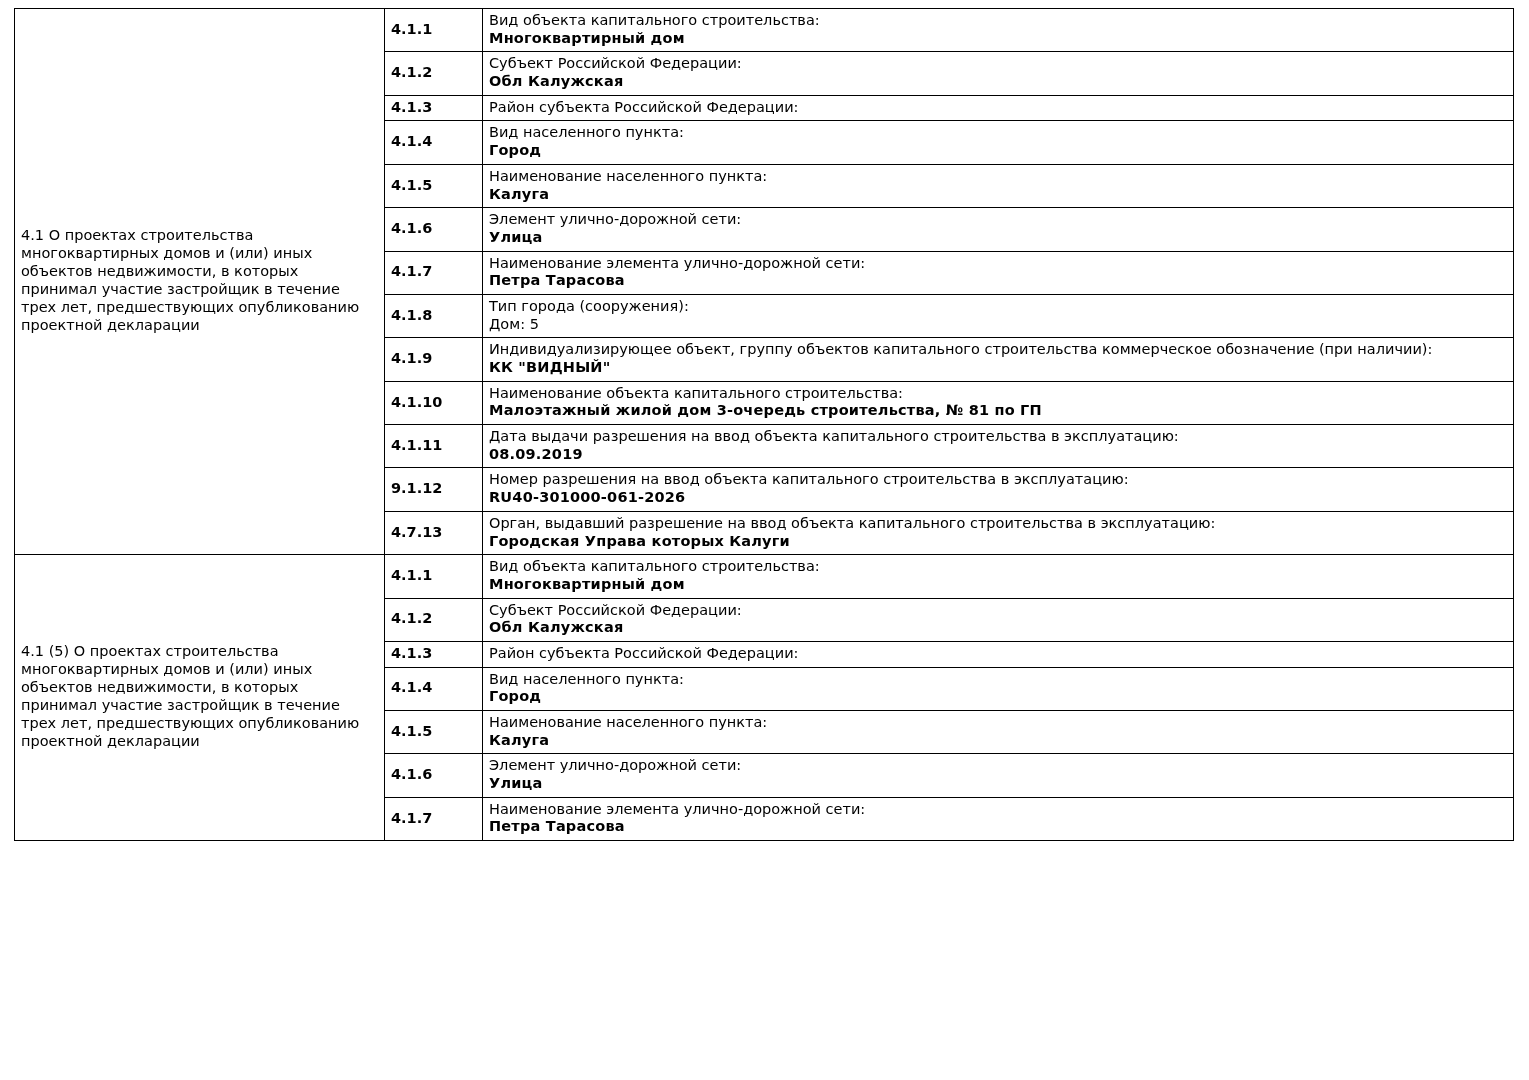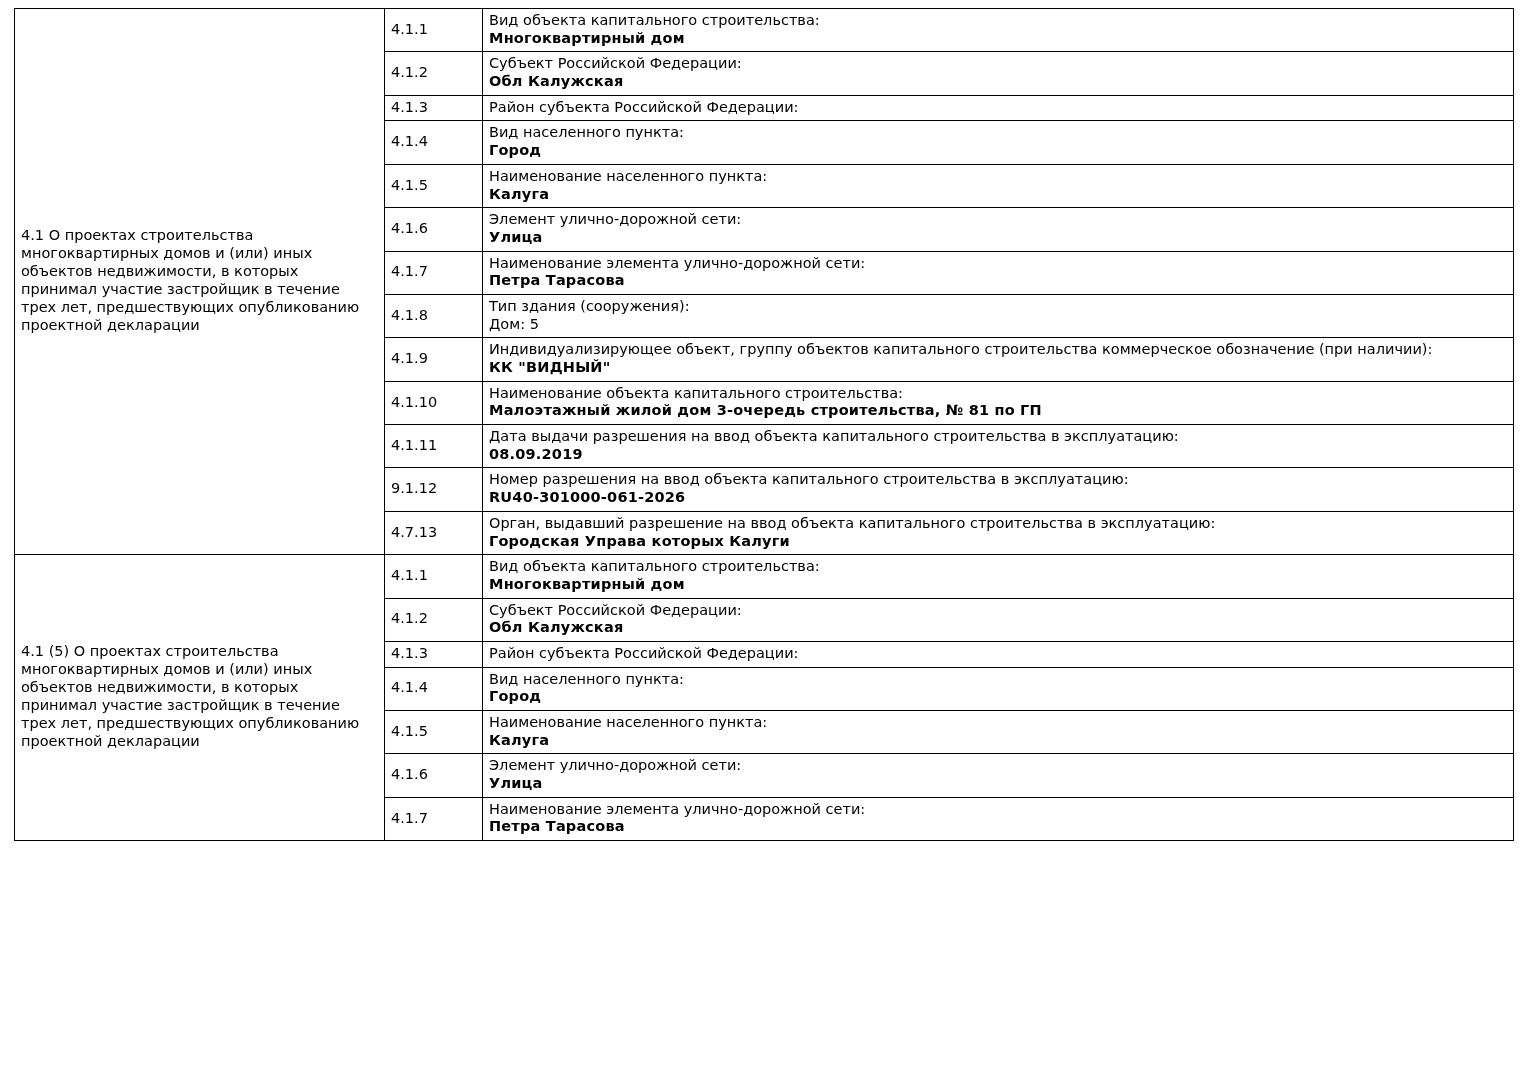--- a/index.html
+++ b/index.html
@@ -32,20 +32,21 @@
     line-height: 1.22;
   }
   td.sec {
     width: 370px;
     vertical-align: top;
     padding-top: 5px;
   }
   td.code {
     width: 98px;
     vertical-align: middle;
+    font-weight: bold;
   }
   td.body {
     vertical-align: middle;
   }
   .lbl {
     font-weight: normal;
     white-space: normal;
   }
   .val {
     font-weight: bold;
@@ -122,21 +123,21 @@
         <td class="code">4.1.7</td>
         <td class="body">
           <div class="lbl">Наименование элемента улично-дорожной сети:</div>
           <div class="val">Петра Тарасова</div>
         </td>
       </tr>
 
       <tr>
         <td class="code">4.1.8</td>
         <td class="body">
-          <div class="lbl">Тип здания (сооружения):</div>
+          <div class="lbl">Тип города (сооружения):</div>
           <div class="lbl">Дом: 5</div>
         </td>
       </tr>
 
       <tr>
         <td class="code">4.1.9</td>
         <td class="body">
           <div class="lbl">Индивидуализирующее объект, группу объектов капитального строительства коммерческое обозначение (при наличии):</div>
           <div class="val">КК "ВИДНЫЙ"</div>
         </td>

